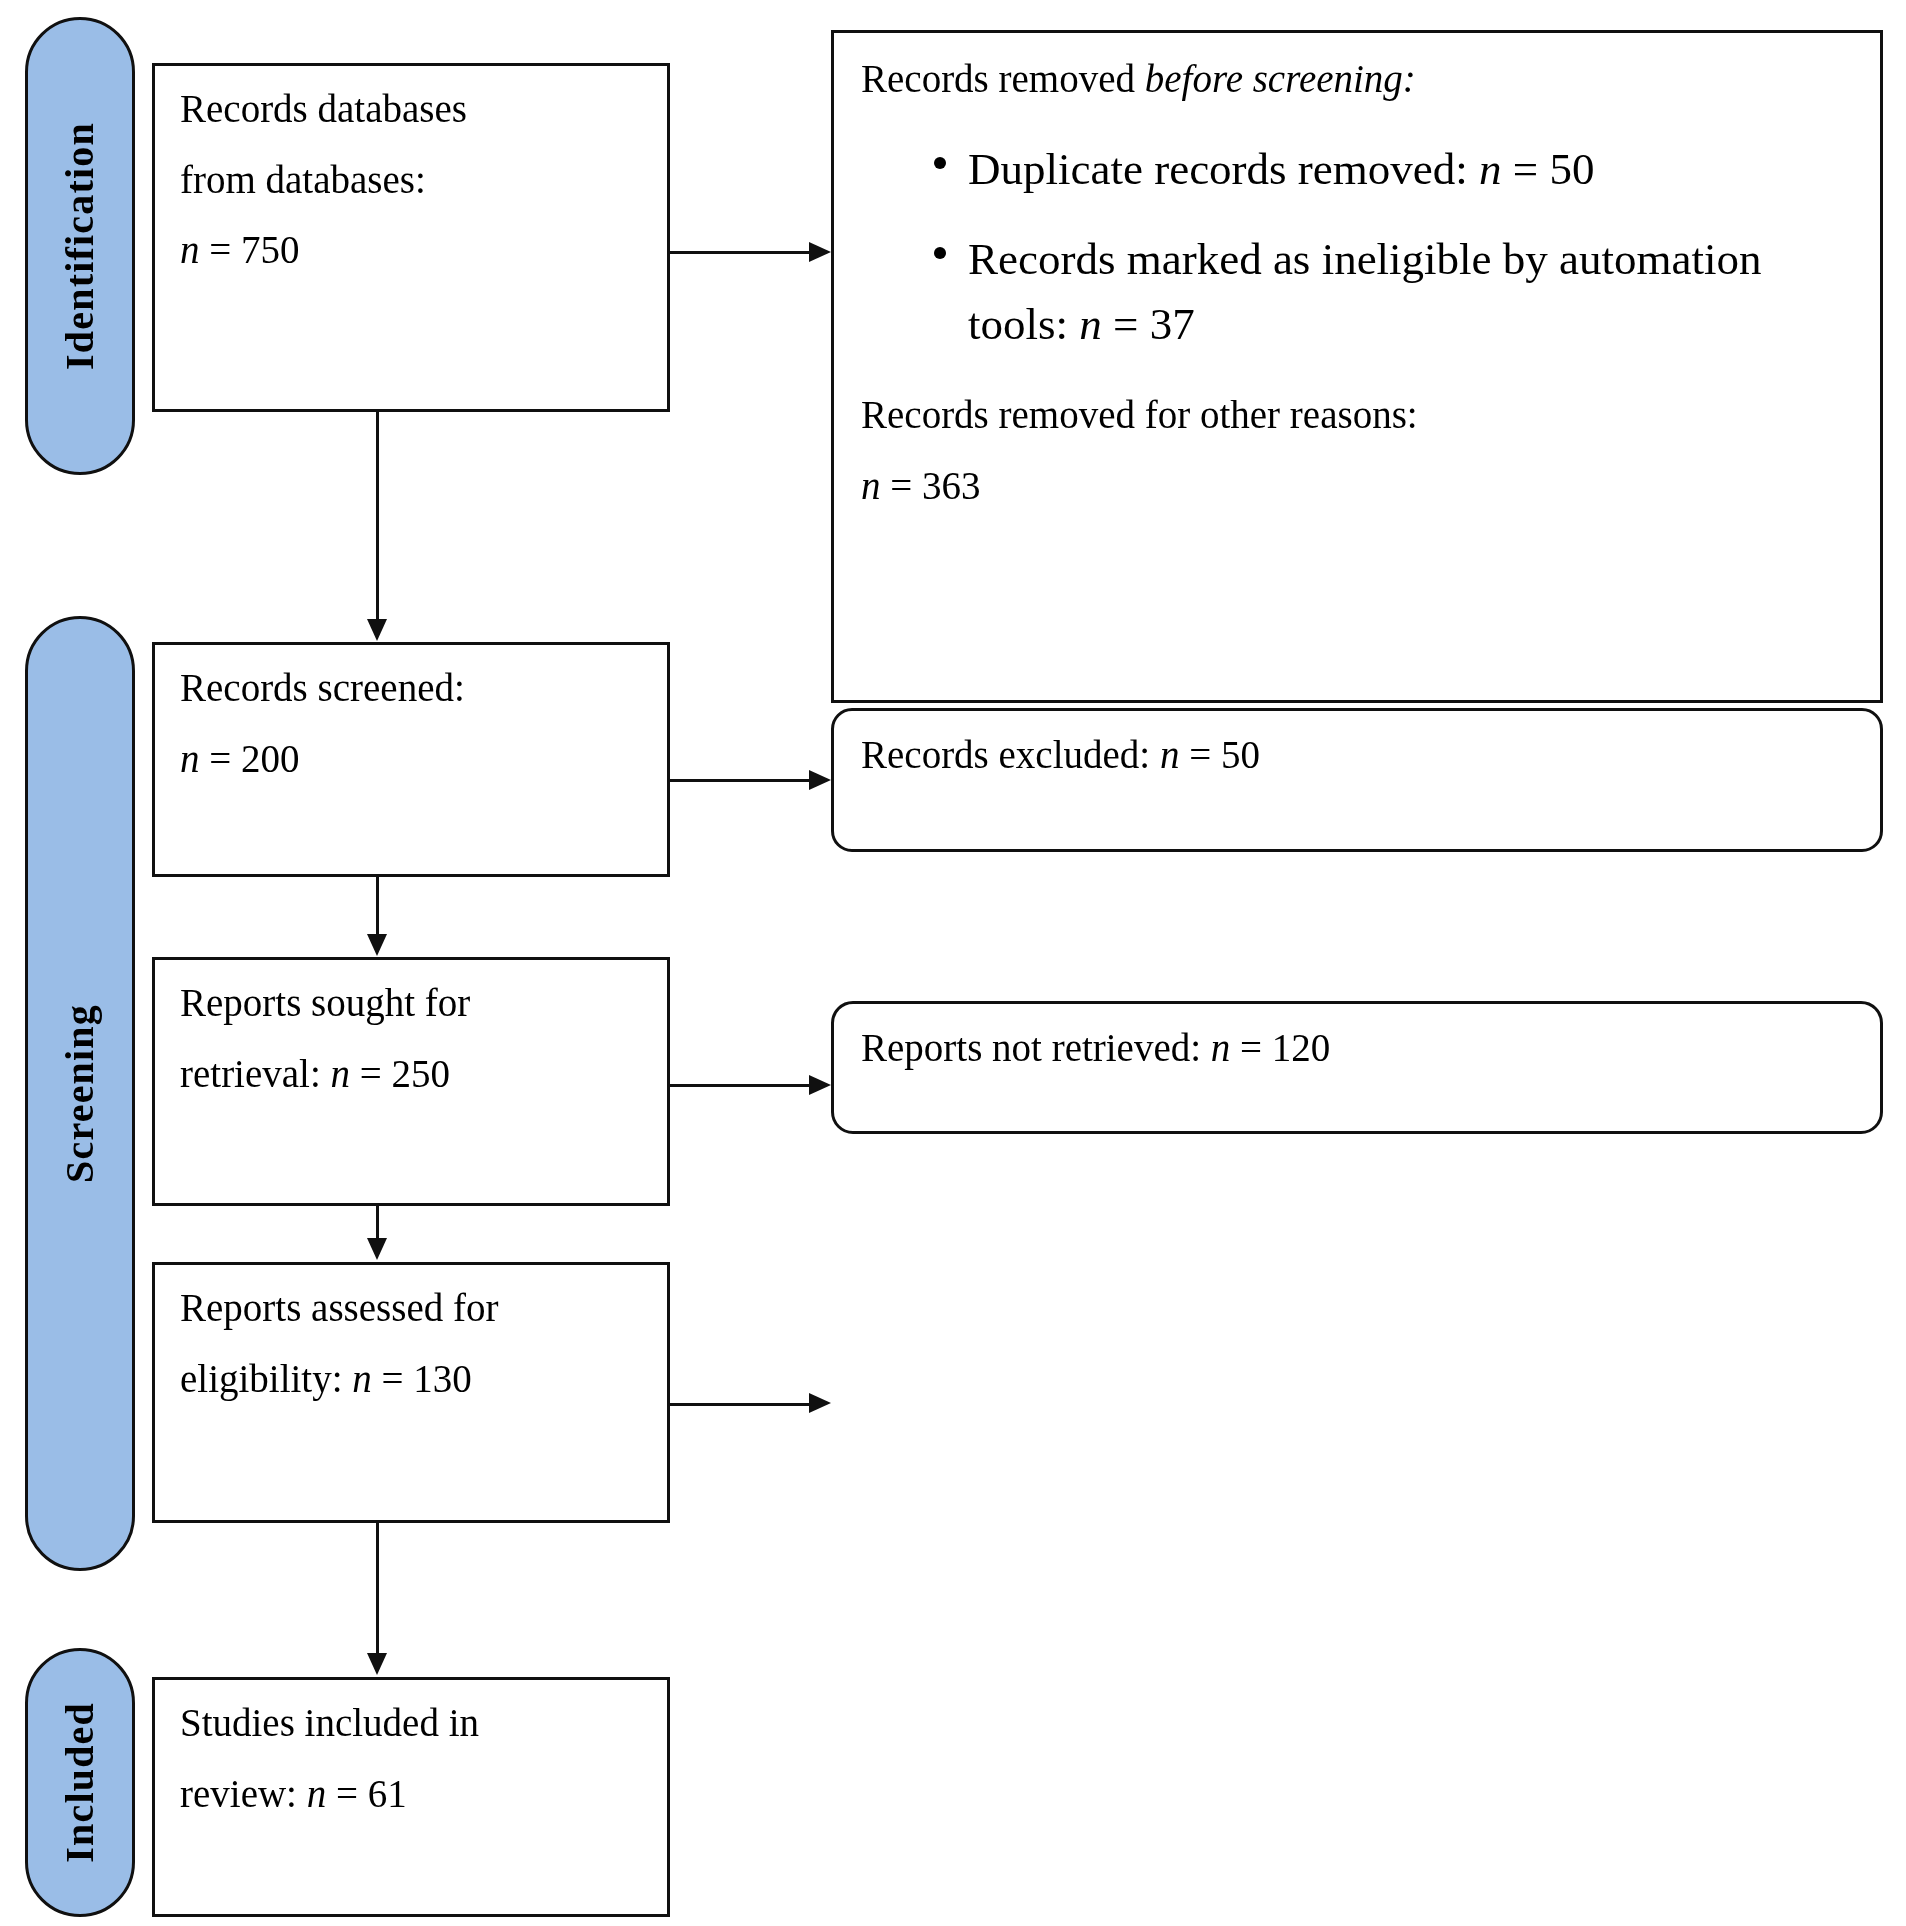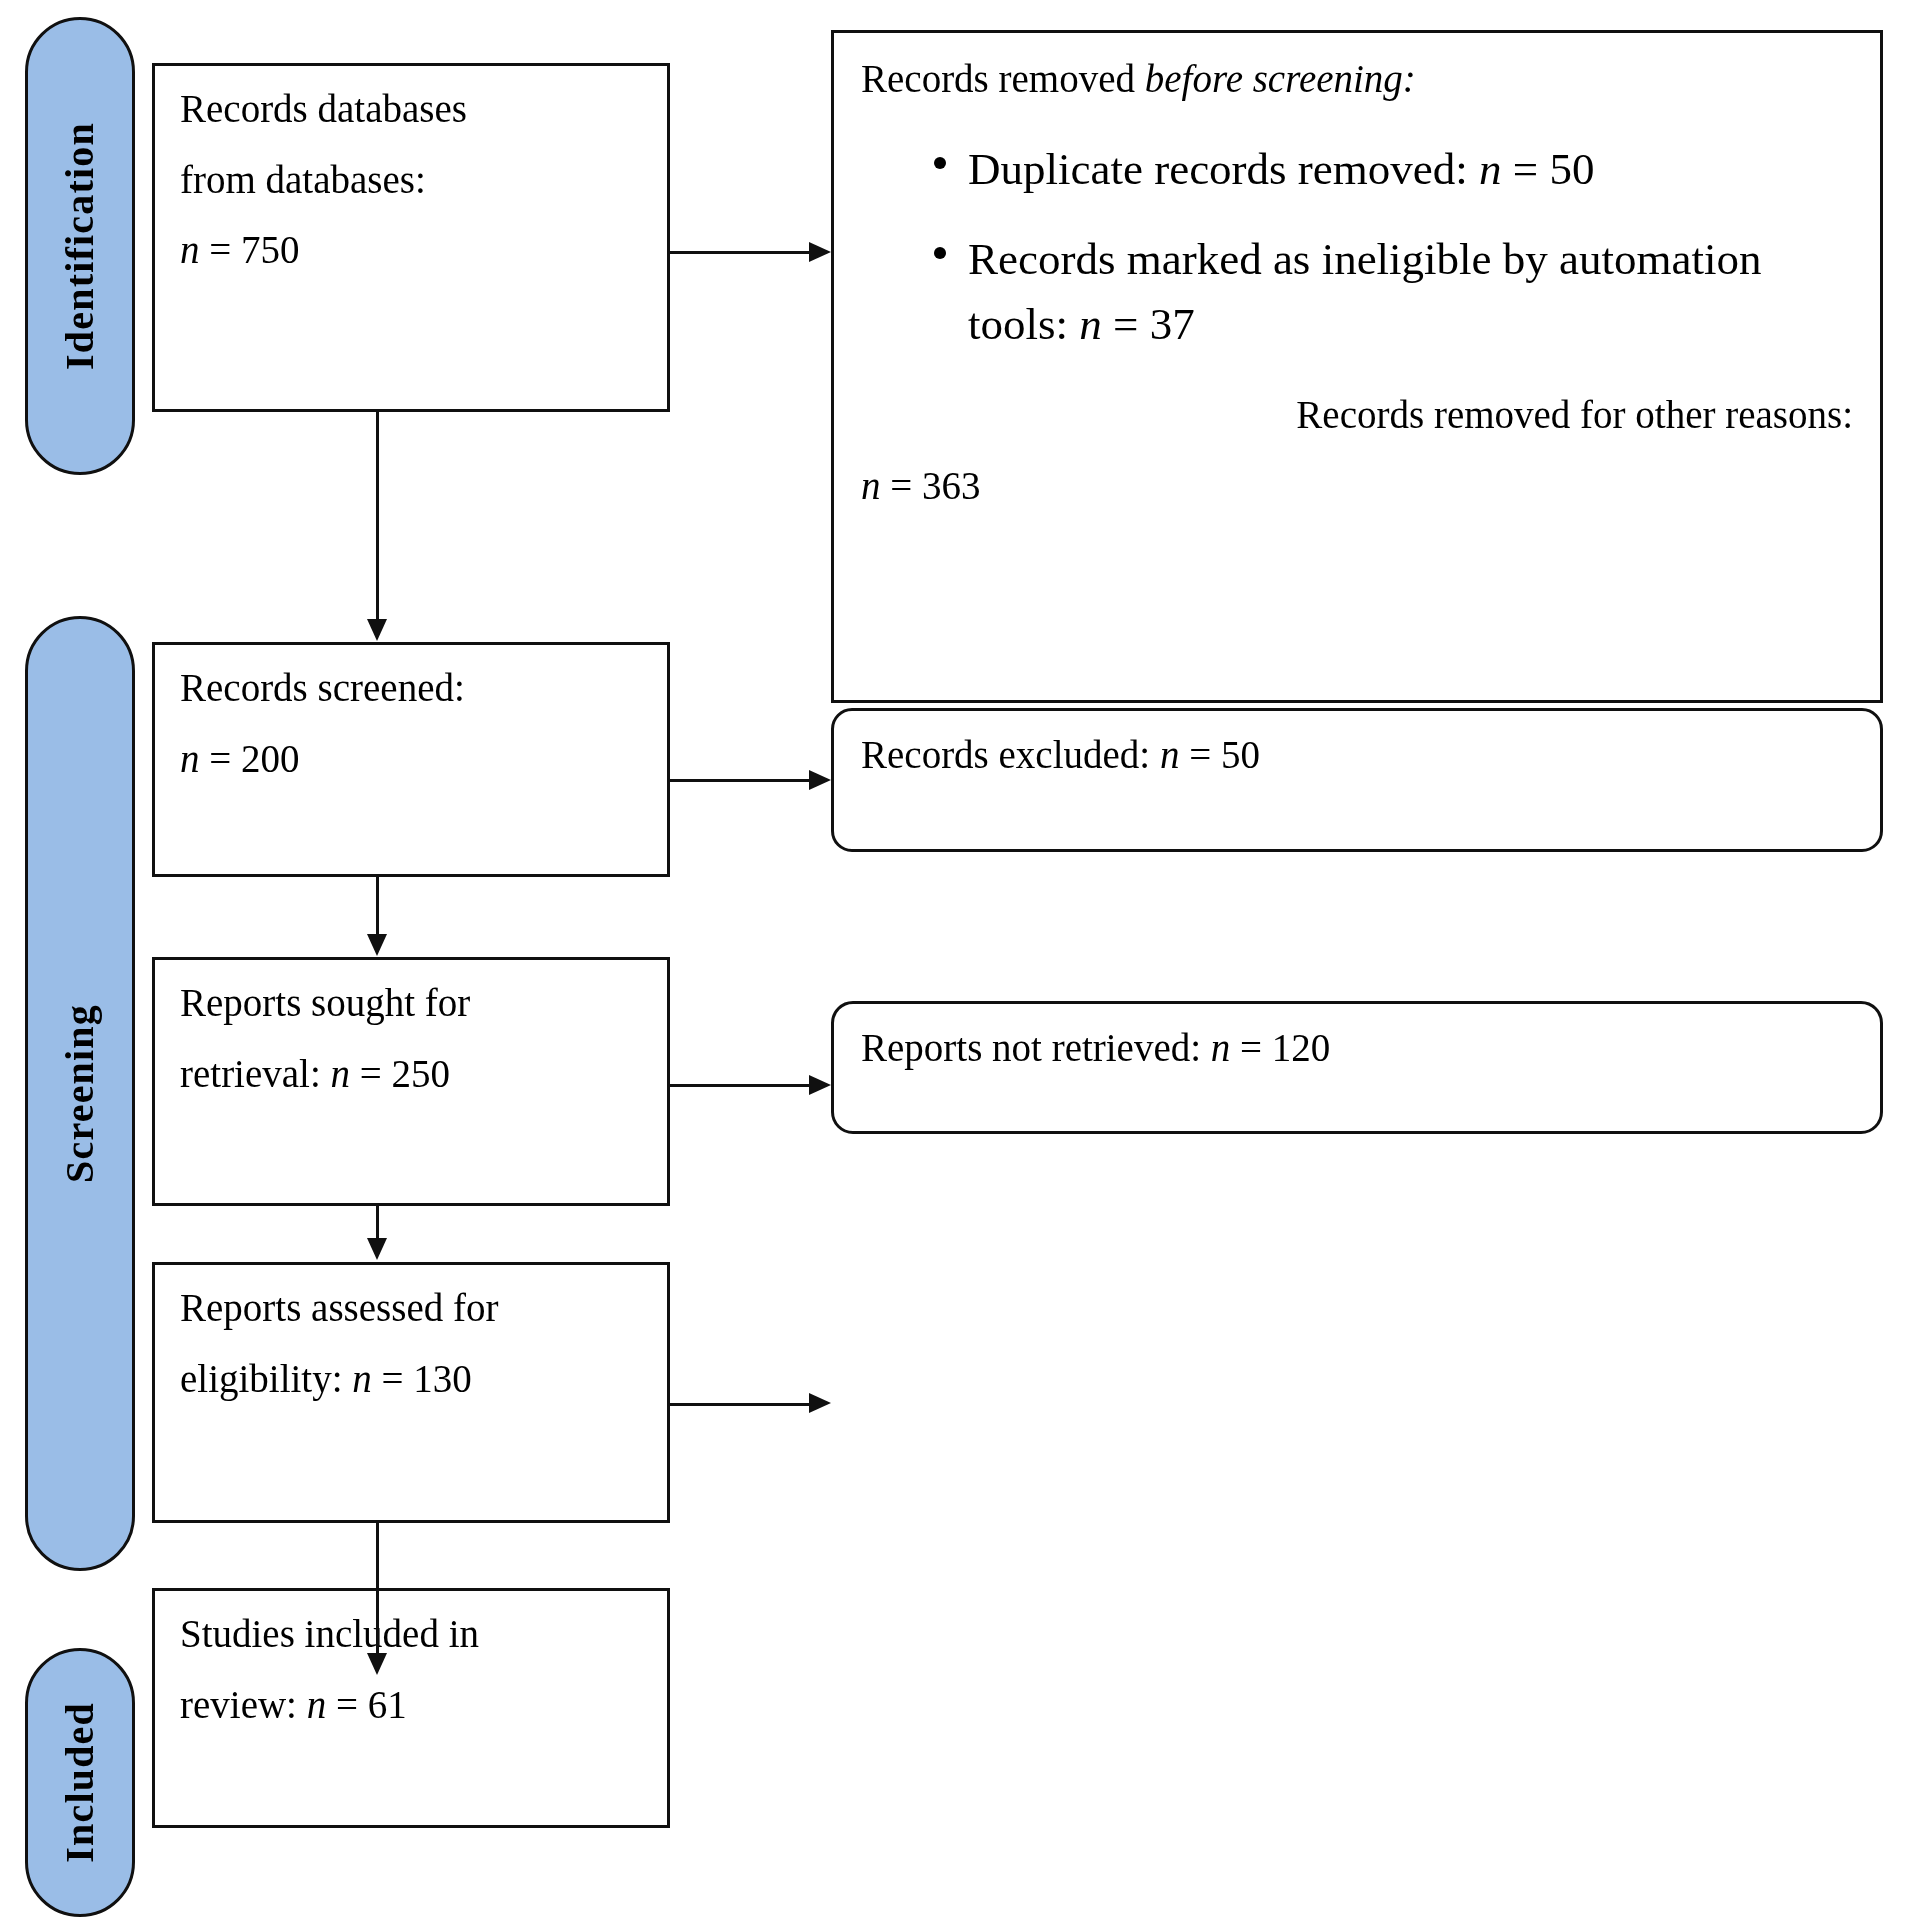--- a/index.html
+++ b/index.html
@@ -143,34 +143,34 @@
   <div class="flow-box" style="left:152px; top:957px; width:518px; height:249px;">
     <p>Reports sought for</p>
     <p><span>retrieval: </span><span class="nvar">n</span><span> = 250</span></p>
   </div>
 
   <div class="flow-box" style="left:152px; top:1262px; width:518px; height:261px;">
     <p>Reports assessed for</p>
     <p><span>eligibility: </span><span class="nvar">n</span><span> = 130</span></p>
   </div>
 
-  <div class="flow-box" style="left:152px; top:1588px; width:518px; height:240px;">
+  <div class="flow-box" style="left:152px; top:1677px; width:518px; height:240px;">
     <p>Studies included in</p>
     <p><span>review: </span><span class="nvar">n</span><span> = 61</span></p>
   </div>
 
   <div class="flow-box" style="left:831px; top:30px; width:1052px; height:673px; padding:24px 27px;">
     <p style="margin-bottom:0;"><span>Records removed </span><span class="it">before screening:</span></p>
 
     <ul class="bullets">
       <li><span>Duplicate records removed: </span><span class="nvar">n</span><span> = 50</span></li>
       <li><span>Records marked as ineligible by automation tools: </span><span class="nvar">n</span><span> = 37</span></li>
     </ul>
 
-    <p style="margin-bottom:27px;text-align:right;">Records removed for other reasons:</p>
+    <p style="margin-bottom:27px;">Records removed for other reasons:</p>
     <p><span class="nvar">n</span><span> = 363</span></p>
   </div>
 
   <div class="flow-box tight" style="left:831px; top:708px; width:1052px; height:144px; padding:22.4px 27px;border-radius:21px;">
     <p><span>Records excluded: </span><span class="nvar">n</span><span> = 50</span></p>
   </div>
 
   <div class="flow-box tight" style="left:831px; top:1001px; width:1052px; height:133px; padding:22.4px 27px;border-radius:22px;">
     <p><span>Reports not retrieved: </span><span class="nvar">n</span><span> = 120</span></p>
   </div>

